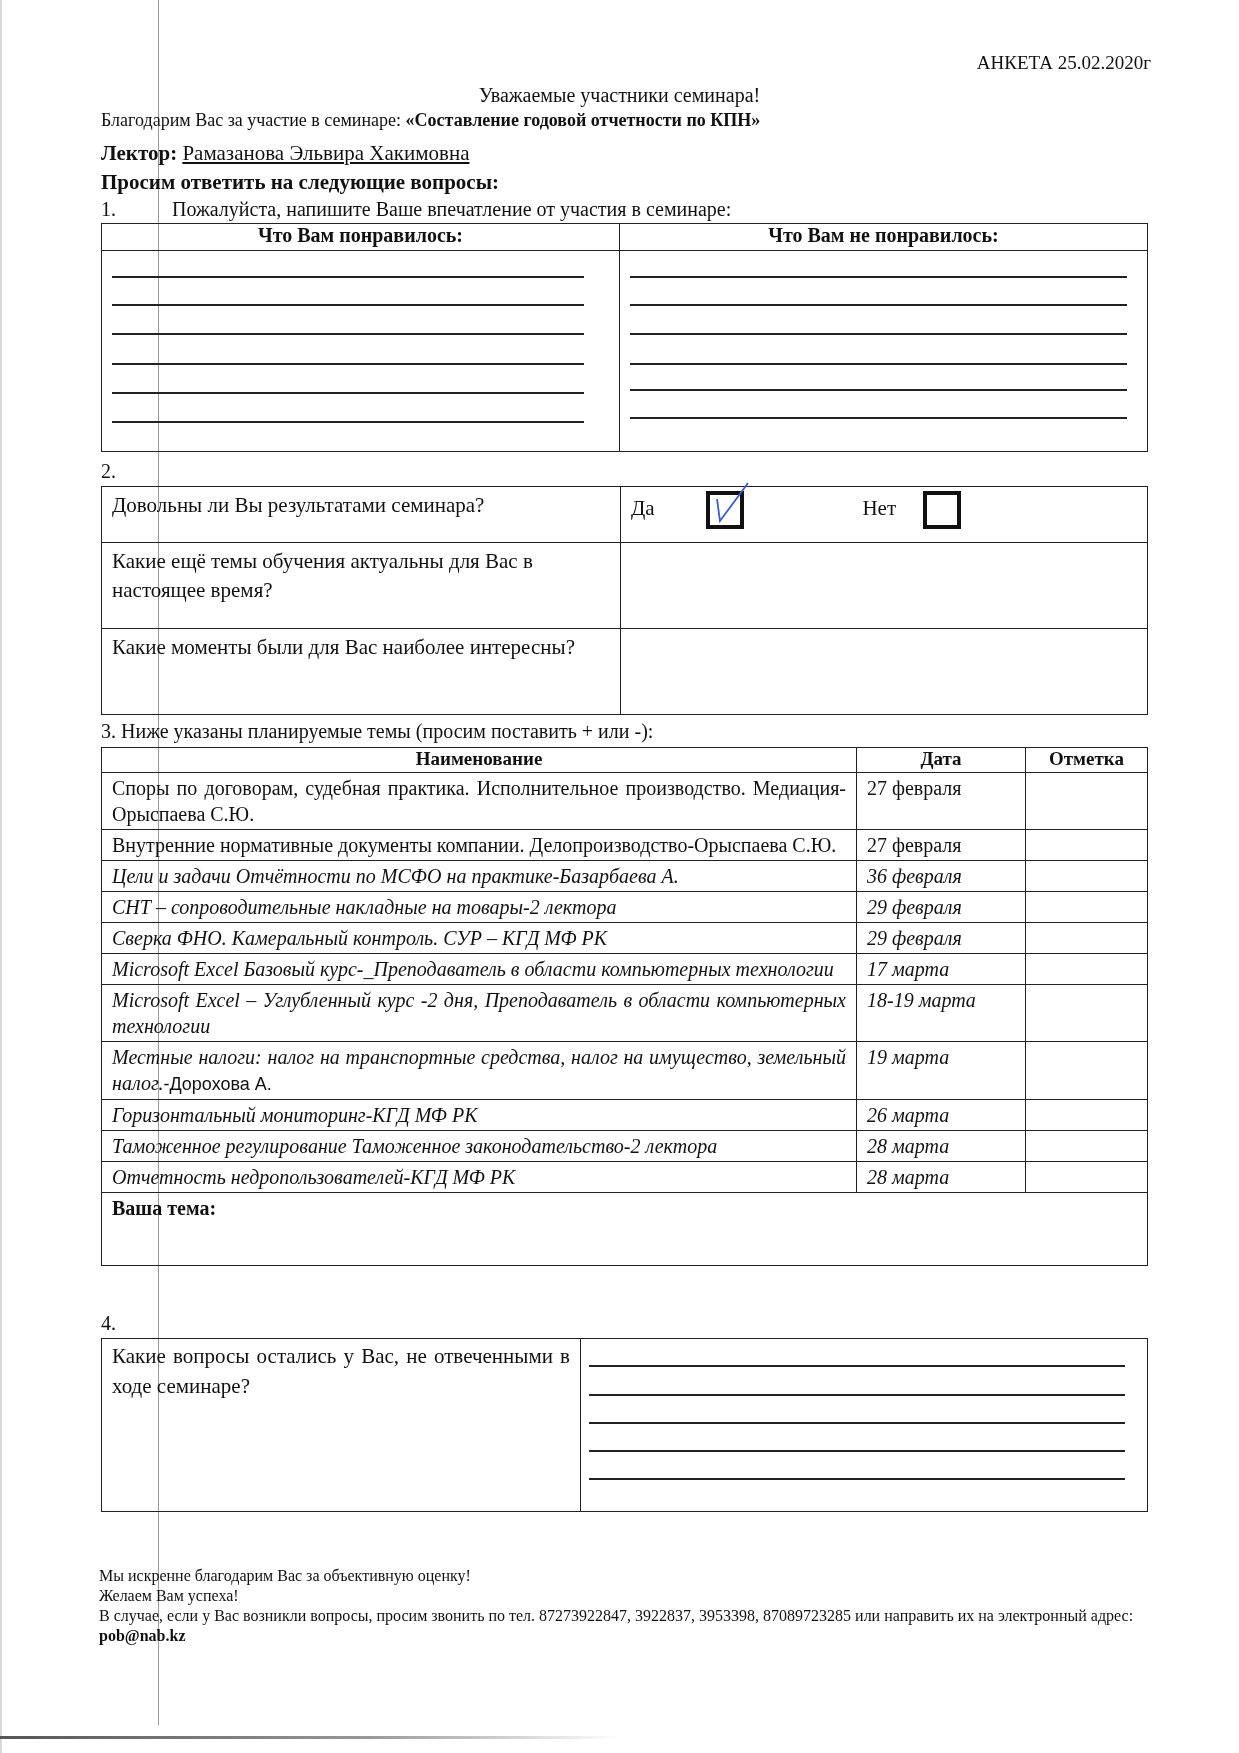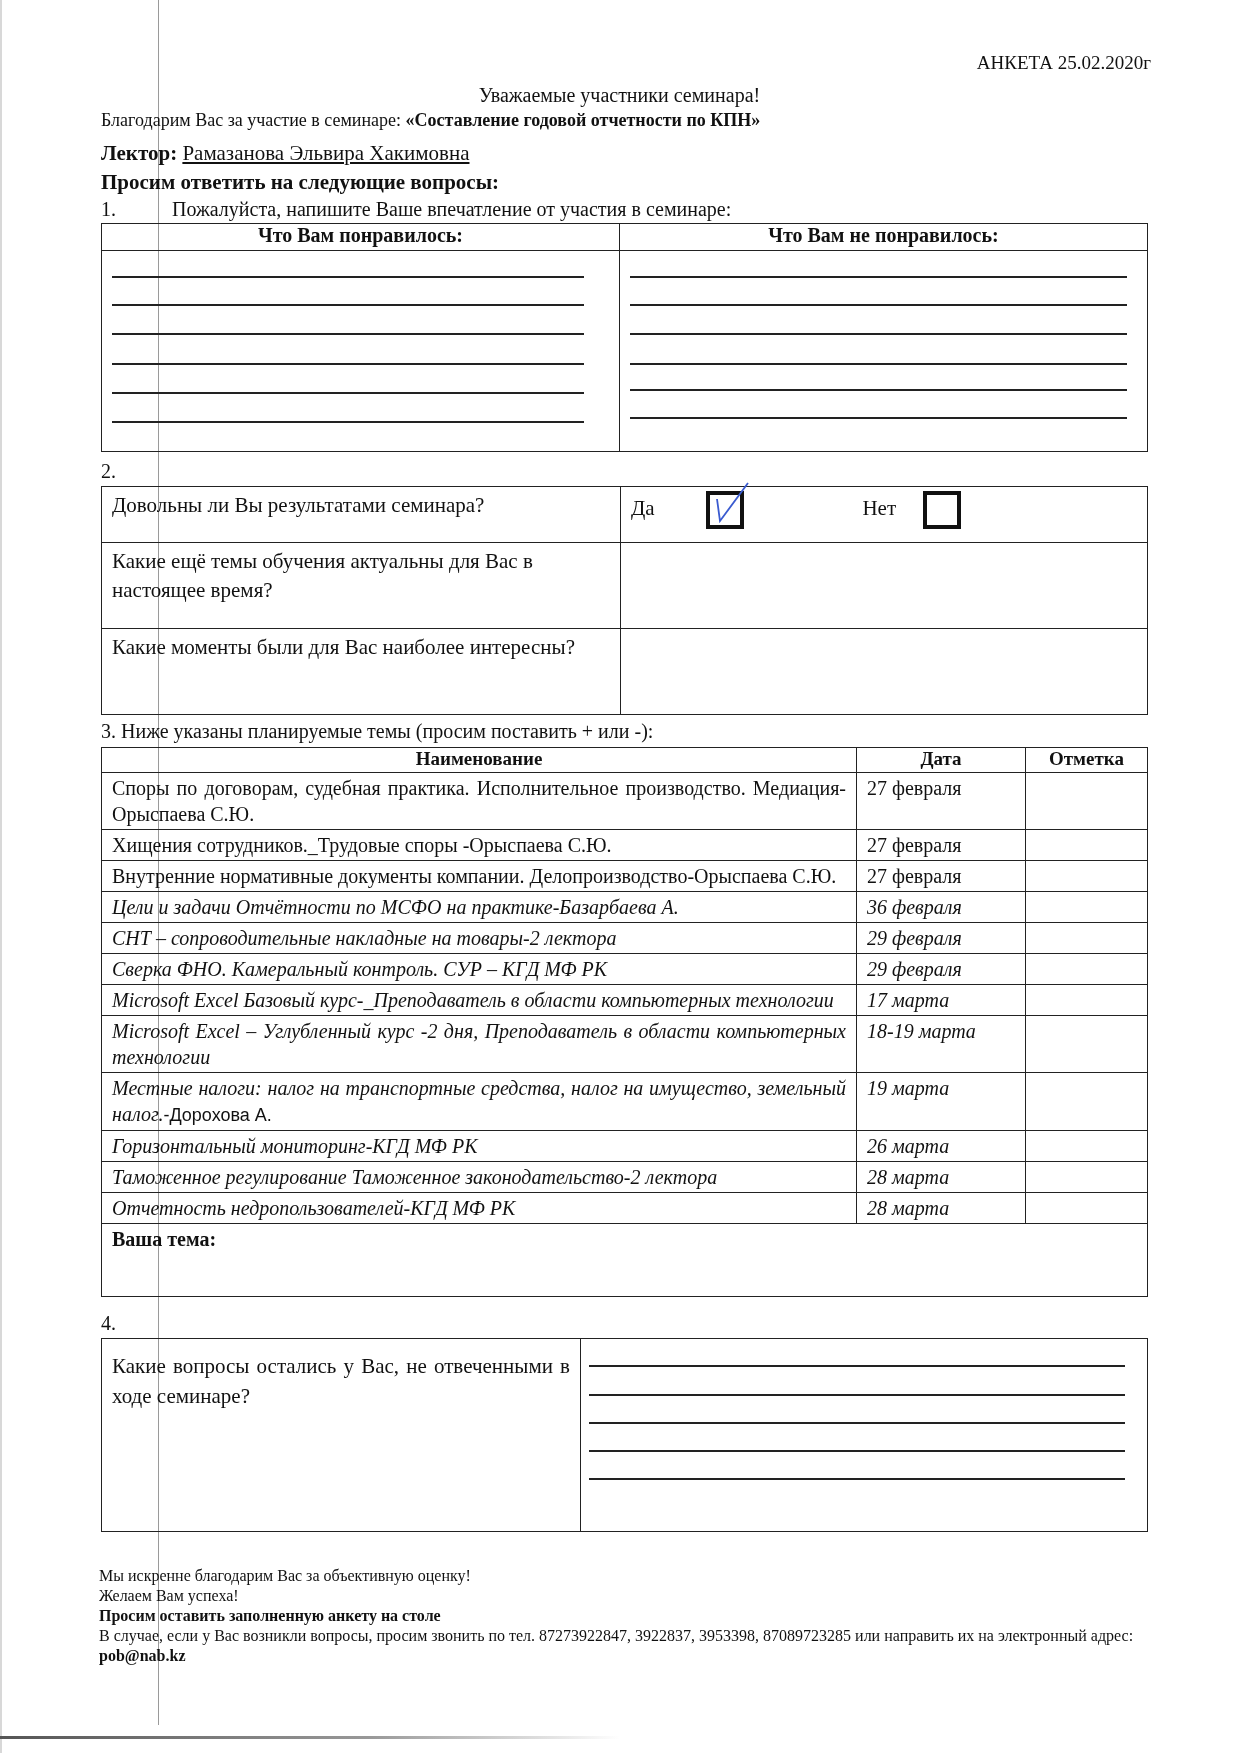--- a/index.html
+++ b/index.html
@@ -43,21 +43,21 @@
     .t3 th { font-weight:bold; height:24px; padding:0; text-align:center; font-size:19px; }
     .t3 td { padding:2px 10px; line-height:26px; }
     .t3 .name { width:734px; text-align:justify; }
     .t3 .date { width:148px; }
     .t3 .it { font-style:italic; }
     .t3 .sans { font-family:"Liberation Sans", sans-serif; font-style:normal; font-size:18px; }
     .t3 .your-topic { height:68px; font-weight:bold;margin-top:44px; }
 
     
     .t4 { left:101px; top:1338px; width:1047px; font-size:21px; }
-    .t4 td { height:168px; padding:12px 10px; line-height:30px; position:relative; }
+    .t4 td { height:168px; padding:2px 10px; line-height:30px; position:relative; }
     .t4 .qcol { width:458px; text-align:justify; }
 
     .footer { left:99px; top:1566px; font-size:16px; line-height:20px; width:1060px; }
     .footer .bold { font-weight:bold; }
     .footer .italic { }
   </style>
 </head>
 <body>
 
 <div class="left-edge"></div>
@@ -133,25 +133,20 @@
       <th>Отметка</th>
     </tr>
   </thead>
   <tbody id="topics-body">
       <tr>
         <td class="name"><span>Споры по договорам, судебная практика. Исполнительное производство. Медиация- Орыспаева С.Ю.</span></td>
         <td class="date">27 февраля</td>
         <td></td>
       </tr>
       <tr>
-        <td class="name"><span>Хищения сотрудников._Трудовые споры -Орыспаева С.Ю.</span></td>
-        <td class="date">27 февраля</td>
-        <td></td>
-      </tr>
-      <tr>
         <td class="name"><span>Внутренние нормативные документы компании. Делопроизводство-Орыспаева С.Ю.</span></td>
         <td class="date">27 февраля</td>
         <td></td>
       </tr>
       <tr>
         <td class="name it"><span>Цели и задачи Отчётности по МСФО на практике-Базарбаева А.</span></td>
         <td class="date it">36 февраля</td>
         <td></td>
       </tr>
       <tr>
@@ -214,15 +209,14 @@
           <div class="line" style="top: 111px; left: 8px; right: 22px;"></div>
           <div class="line" style="top: 139px; left: 8px; right: 22px;"></div>
         </td>
   </tr>
 </tbody>
   </table>
 
 <div class="abs footer">
   <div>Мы искренне благодарим Вас за объективную оценку!</div>
   <div>Желаем Вам успеха!</div>
-  <div class="bold">Просим оставить заполненную анкету на столе</div>
   <div class="italic"><span>В случае, если у Вас возникли вопросы, просим звонить по тел. 87273922847, 3922837, 3953398, 87089723285 или направить их на электронный адрес: </span><b>pob@nab.kz</b></div>
 </div>
 
 </body></html>

